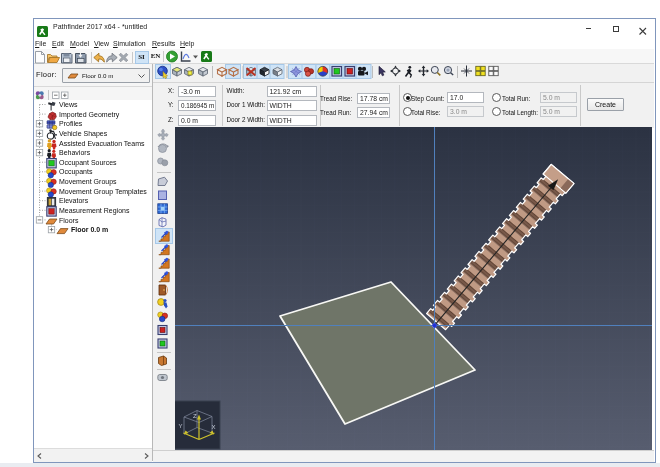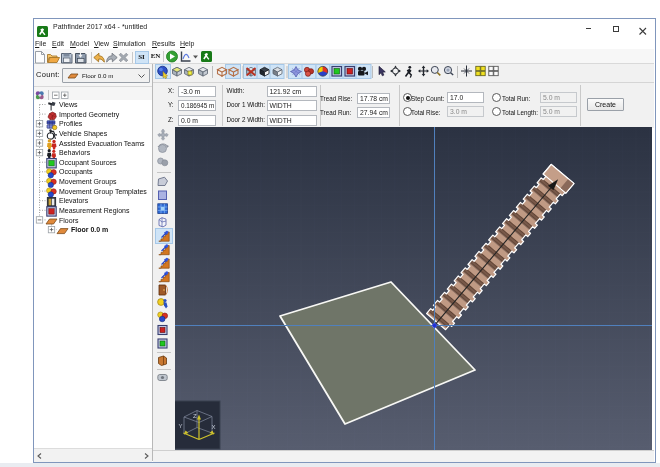--- a/index.html
+++ b/index.html
@@ -95,21 +95,21 @@
         <path d="M1.5 1.5v9.5h9" stroke="#3a4250" stroke-width="1.4" fill="none"></path>
         <path d="M3 9c2-6 4-6 6-1" stroke="#5c7ae0" stroke-width="1.1" fill="none"></path>
       </g>
 <path d="M65 5.5l2.5 3 2.5-3z" fill="#555"></path>
 <rect x="73" y="1" width="11" height="11" rx="1.5" fill="#187a18"></rect>
       <path d="M78.5 3l1.6 1.1-1.1 1.7 2.4 3.1-1.1.9-2.1-2.8-1.7 2.4-1.3-.8 2-3-.8-1.3z" fill="#fff"></path>
 </svg>
 </div>
 
 <div class="abs" style="left:34px;top:64px;width:118px;height:22px;background:#f5f5f5;"></div>
-<div class="abs lbl" style="left:36px;top:70px;font-size:7.5px;letter-spacing:0.3px;">Count:</div>
+<div class="abs lbl" style="left:36px;top:70px;font-size:7.5px;letter-spacing:0.3px;">Floor:</div>
 <div class="abs" style="left:62px;top:68px;width:86px;height:13px;background:#f1f1f1;border:1px solid #9aa0a8;border-radius:1px;">
 <svg width="12" height="10" style="position:absolute;left:4px;top:2px;">
       <polygon points="1,7 4,3 11,3 8,7" fill="#e08a3c" stroke="#7a4a1a" stroke-width="0.8"></polygon>
     </svg>
 <span style="position:absolute;left:19px;top:3.2px;font-size:6.2px;color:#111;">Floor 0.0 m</span>
 <svg width="7" height="5" style="position:absolute;right:4px;top:5px;">
       <path d="M0.5 0.5l3 3 3-3" fill="none" stroke="#555" stroke-width="1"></path>
     </svg>
 </div>
 <div class="abs" style="left:34px;top:86px;width:118px;height:13px;background:#f5f5f5;border-top:1px solid #d9d9d9;border-bottom:1px solid #d0d0d0;"></div>

